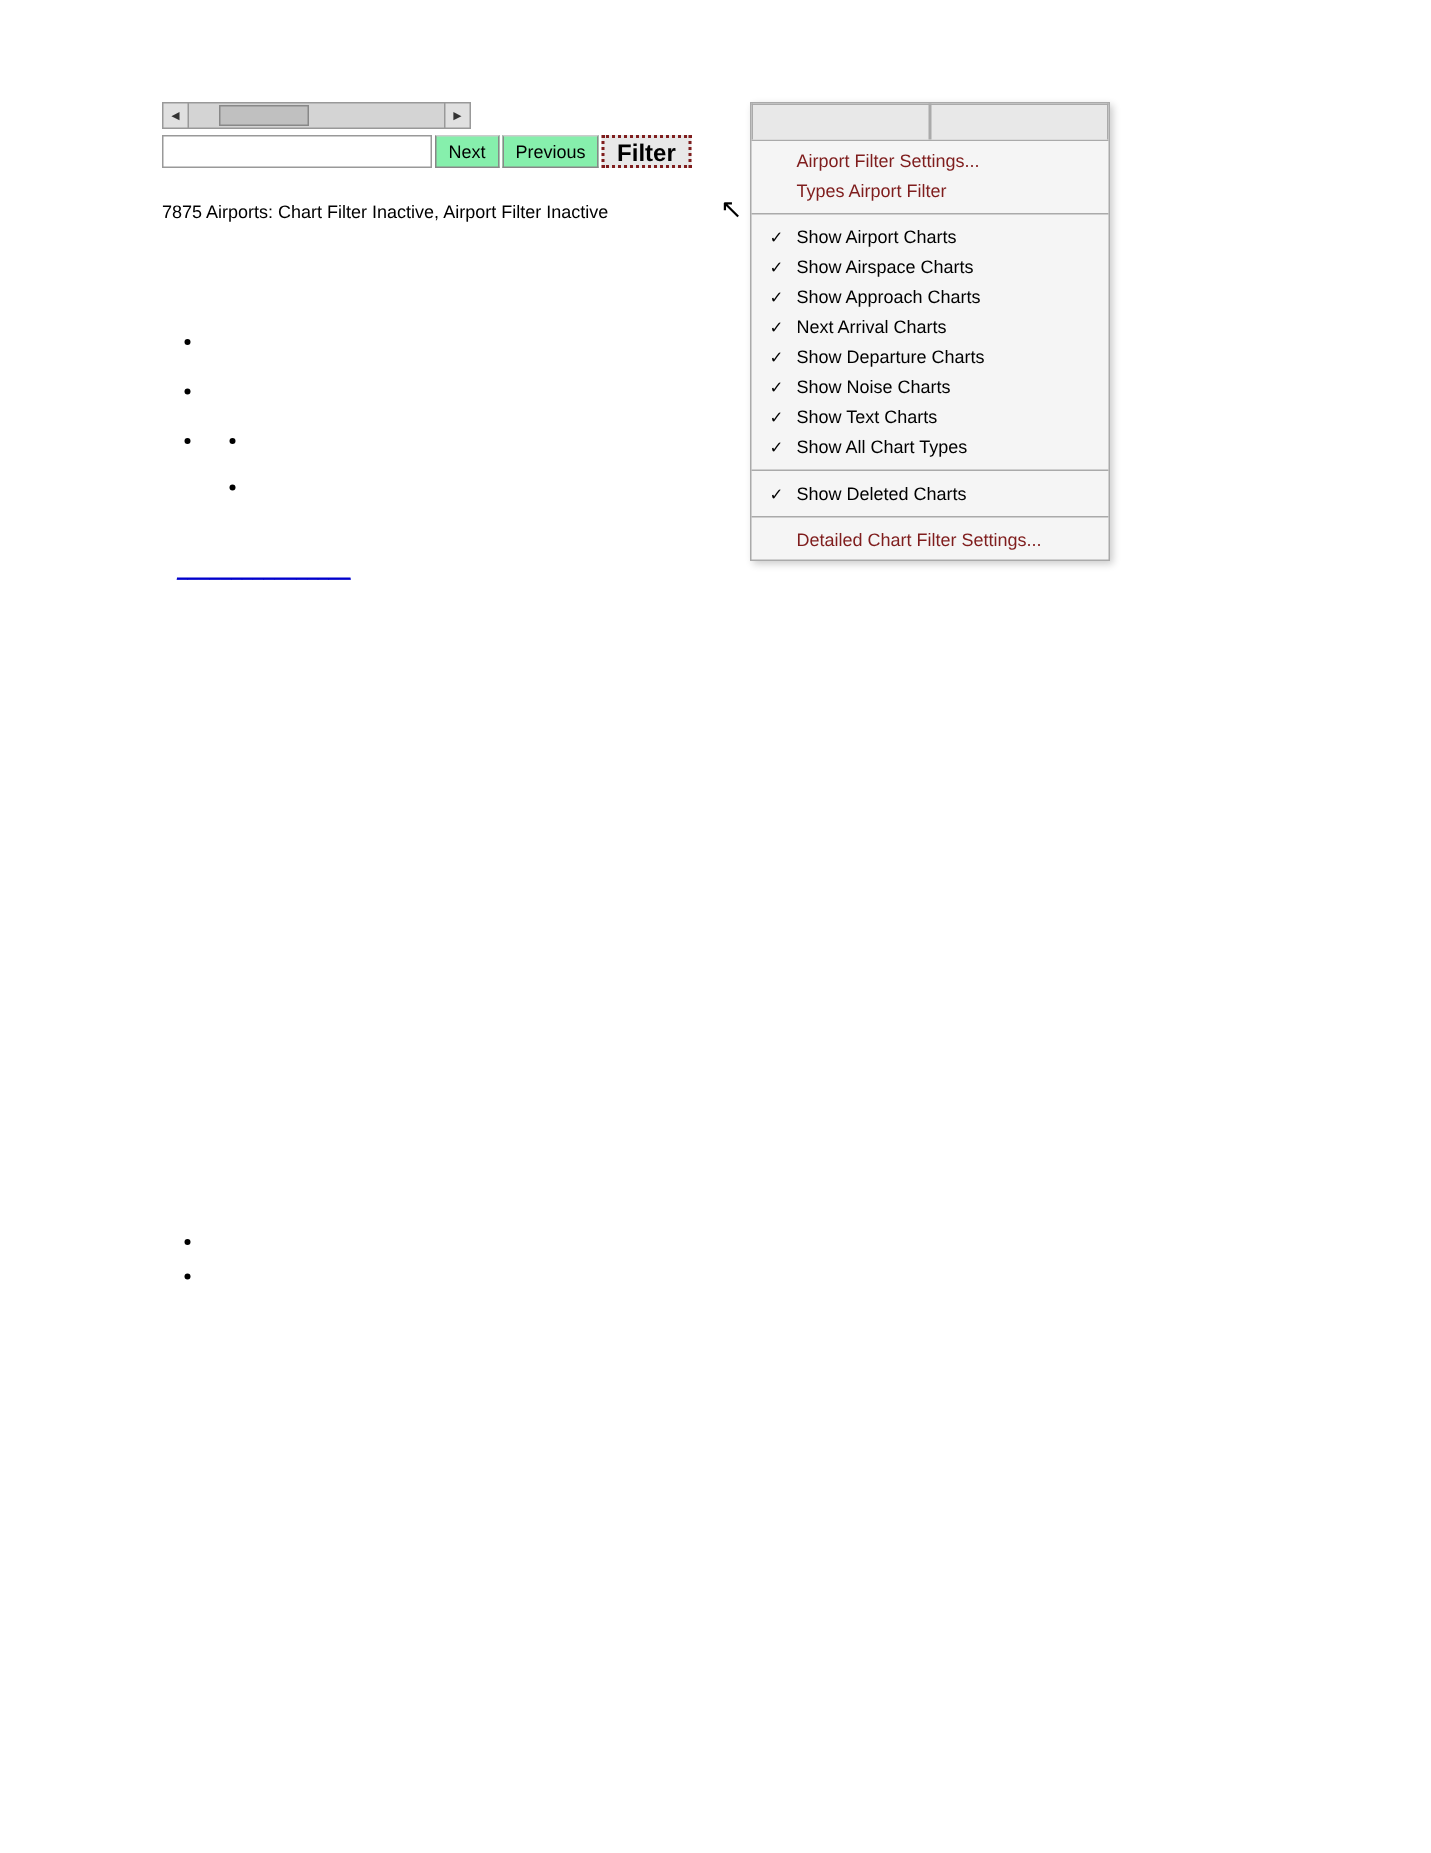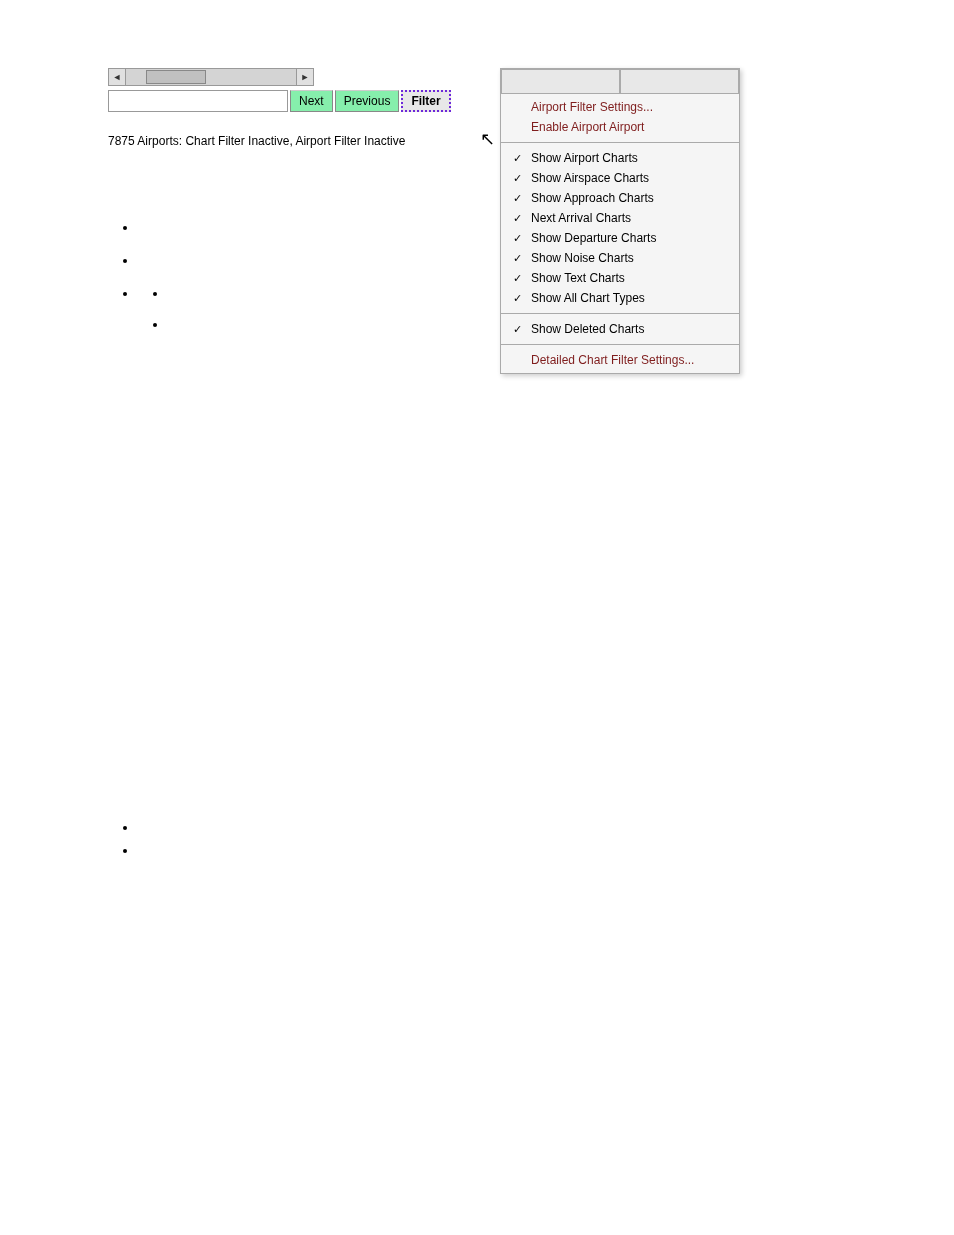--- a/index.html
+++ b/index.html
@@ -103,24 +103,24 @@
       border-top: 1px solid #ccc;
       cursor: pointer;
       font-size: 12px;
       font-family: 'Segoe UI', Tahoma, Geneva, Verdana, sans-serif;
     }
 
     .filter-button {
       height: 22px;
       padding: 2px 8px;
       background: #e8e8e8;
-      border: 2px solid #6d28d9;
+      border: 2px solid #7f1d1d;
       border-style: dotted;
       cursor: pointer;
-      font-size: 12px;
+      font-size: 16px;
       font-family: 'Segoe UI', Tahoma, Geneva, Verdana, sans-serif;
       font-weight: bold;
     }
 
     .status-text {
       font-size: 12px;
       color: #000;
       margin-top: 18px;
     }
 
@@ -288,21 +288,21 @@
   <div class="menu-tab-area">
     <div class="menu-tab"></div>
     <div class="menu-tab"></div>
   </div>
 
   <div class="menu-section">
     <div class="menu-item-no-check">
       <span>Airport Filter Settings...</span>
     </div>
     <div class="menu-item-no-check">
-      <span>Enable Airport Airport</span>
+      <span>Types Airport Filter</span>
     </div>
   </div>
 
   <hr class="menu-separator">
 
   <div class="menu-section">
     <div class="menu-item">
       <span class="checkmark">✓</span>
       <span>Show Airport Charts</span>
     </div>
@@ -368,20 +368,23 @@
         <li>
           <span></span>
         </li>
         <li>
           <span></span>
         </li>
       </ul>
     </li>
   </ul>
 
+  <div style="margin-top: 40px; margin-left: 10px;">
+    <span class="link-text">________________</span>
+  </div>
 </div>
 
 <div class="bottom-content">
   <ul class="bottom-bullet-list">
     <li>
       <span></span>
     </li>
     <li>
       <span></span>
     </li>

